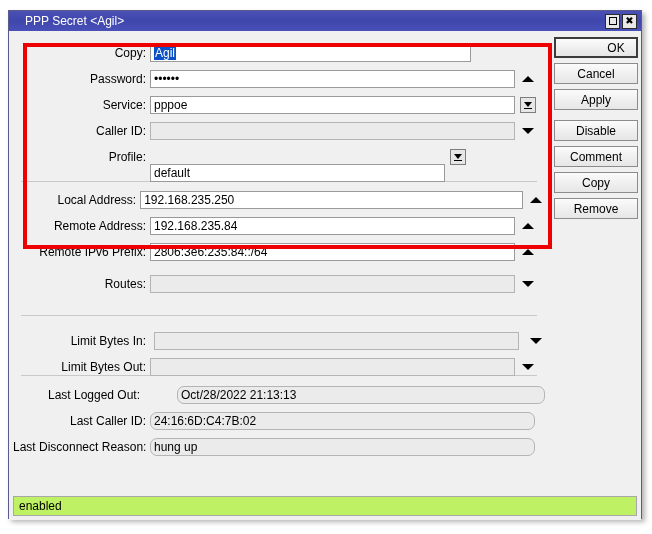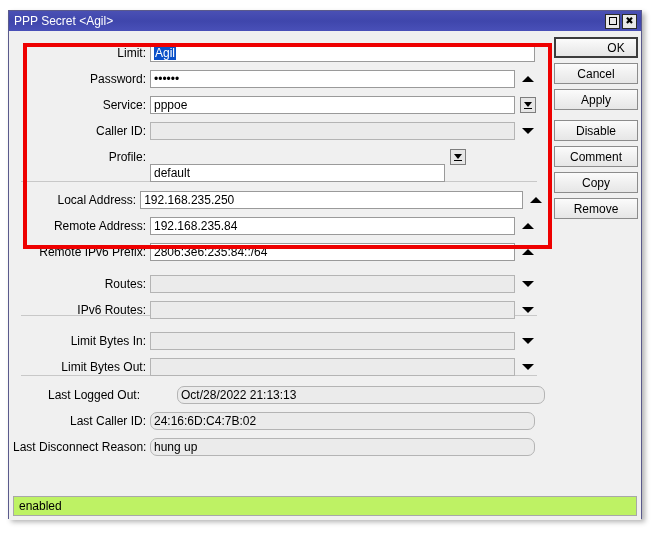--- a/index.html
+++ b/index.html
@@ -32,21 +32,21 @@
     left: 0; top: 0;
     width: 100%; height: 20px;
     background: linear-gradient(to bottom, #4a50b4 0%, #3f46ac 50%, #4950b8 100%);
     box-sizing: border-box;
     display: flex;
     align-items: center;
   }
   .title-text {
     color: #ffffff;
     font-size: 12px;
-    padding-left: 5px;
+    padding-left: 16px;
     letter-spacing: 0px;
     white-space: nowrap;
     flex: 1;
   }
   .title-buttons {
     display: flex;
     gap: 2px;
     padding-right: 4px;
   }
   .tbtn {
@@ -233,22 +233,22 @@
     </div>
 
     <div class="wbody">
 
       <div class="formpane">
 
       <div class="sep" style="top: 146px;"></div>
           <div class="sep" style="top: 280px;"></div>
           <div class="sep" style="top: 340px;"></div>
           <div class="row" style="top: 8px;">
-            <div class="lbl">Limit:</div>
-            <div class="fld" style="width: 385px;">
+            <div class="lbl">Copy:</div>
+            <div class="fld" style="width: 321px;">
               <span class="sel">Agil</span>
             </div>
           </div>
           <div class="row" style="top: 34px;">
             <div class="lbl">Password:</div>
             <div class="fld" style="width: 365px;">
               <span>••••••</span>
             </div>
             <div class="arrow">
               <div class="tri-up"></div>
@@ -316,30 +316,21 @@
           </div>
           <div class="row" style="top: 239px;">
             <div class="lbl">Routes:</div>
             <div class="fld greyed" style="width: 365px;">
               <span></span>
             </div>
             <div class="arrow">
               <div class="tri-down"></div>
             </div>
           </div>
-          <div class="row" style="top: 265px;">
-            <div class="lbl">IPv6 Routes:</div>
-            <div class="fld greyed" style="width: 365px;">
-              <span></span>
-            </div>
-            <div class="arrow">
-              <div class="tri-down"></div>
-            </div>
-          </div>
-          <div class="row" style="top: 296px;">
+          <div class="row" style="top: 296px; justify-content: space-between;">
             <div class="lbl">Limit Bytes In:</div>
             <div class="fld greyed" style="width: 365px;">
               <span></span>
             </div>
             <div class="arrow">
               <div class="tri-down"></div>
             </div>
           </div>
           <div class="row" style="top: 322px;">
             <div class="lbl">Limit Bytes Out:</div>

